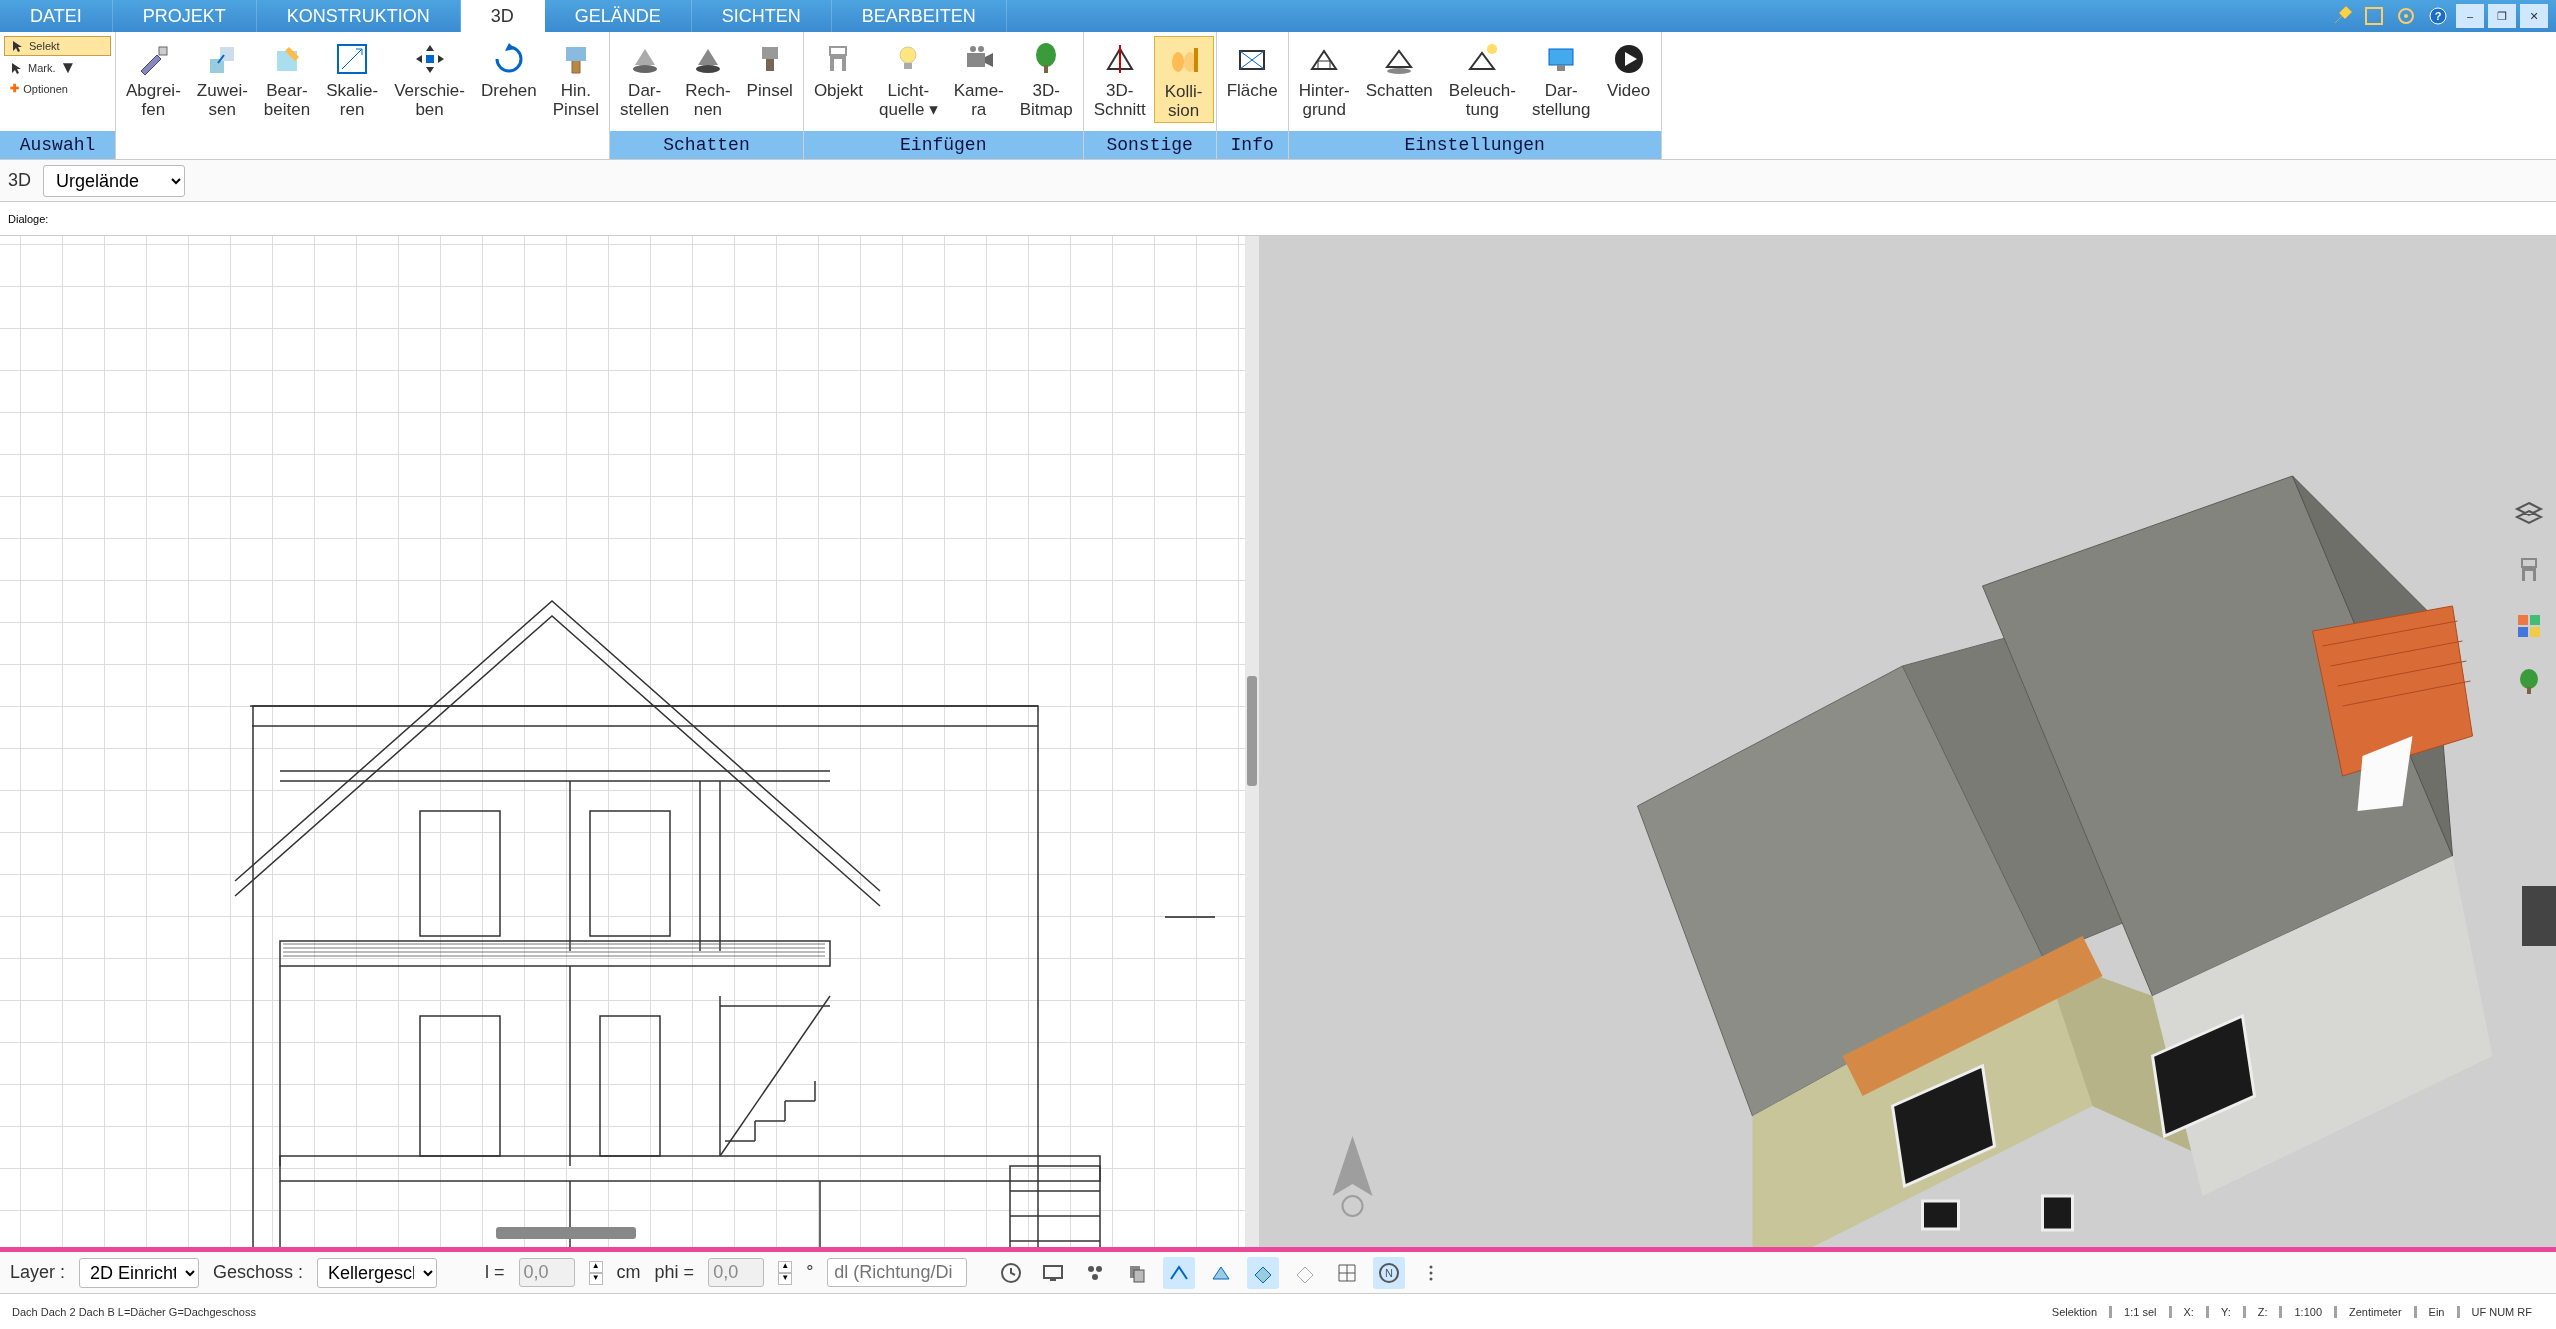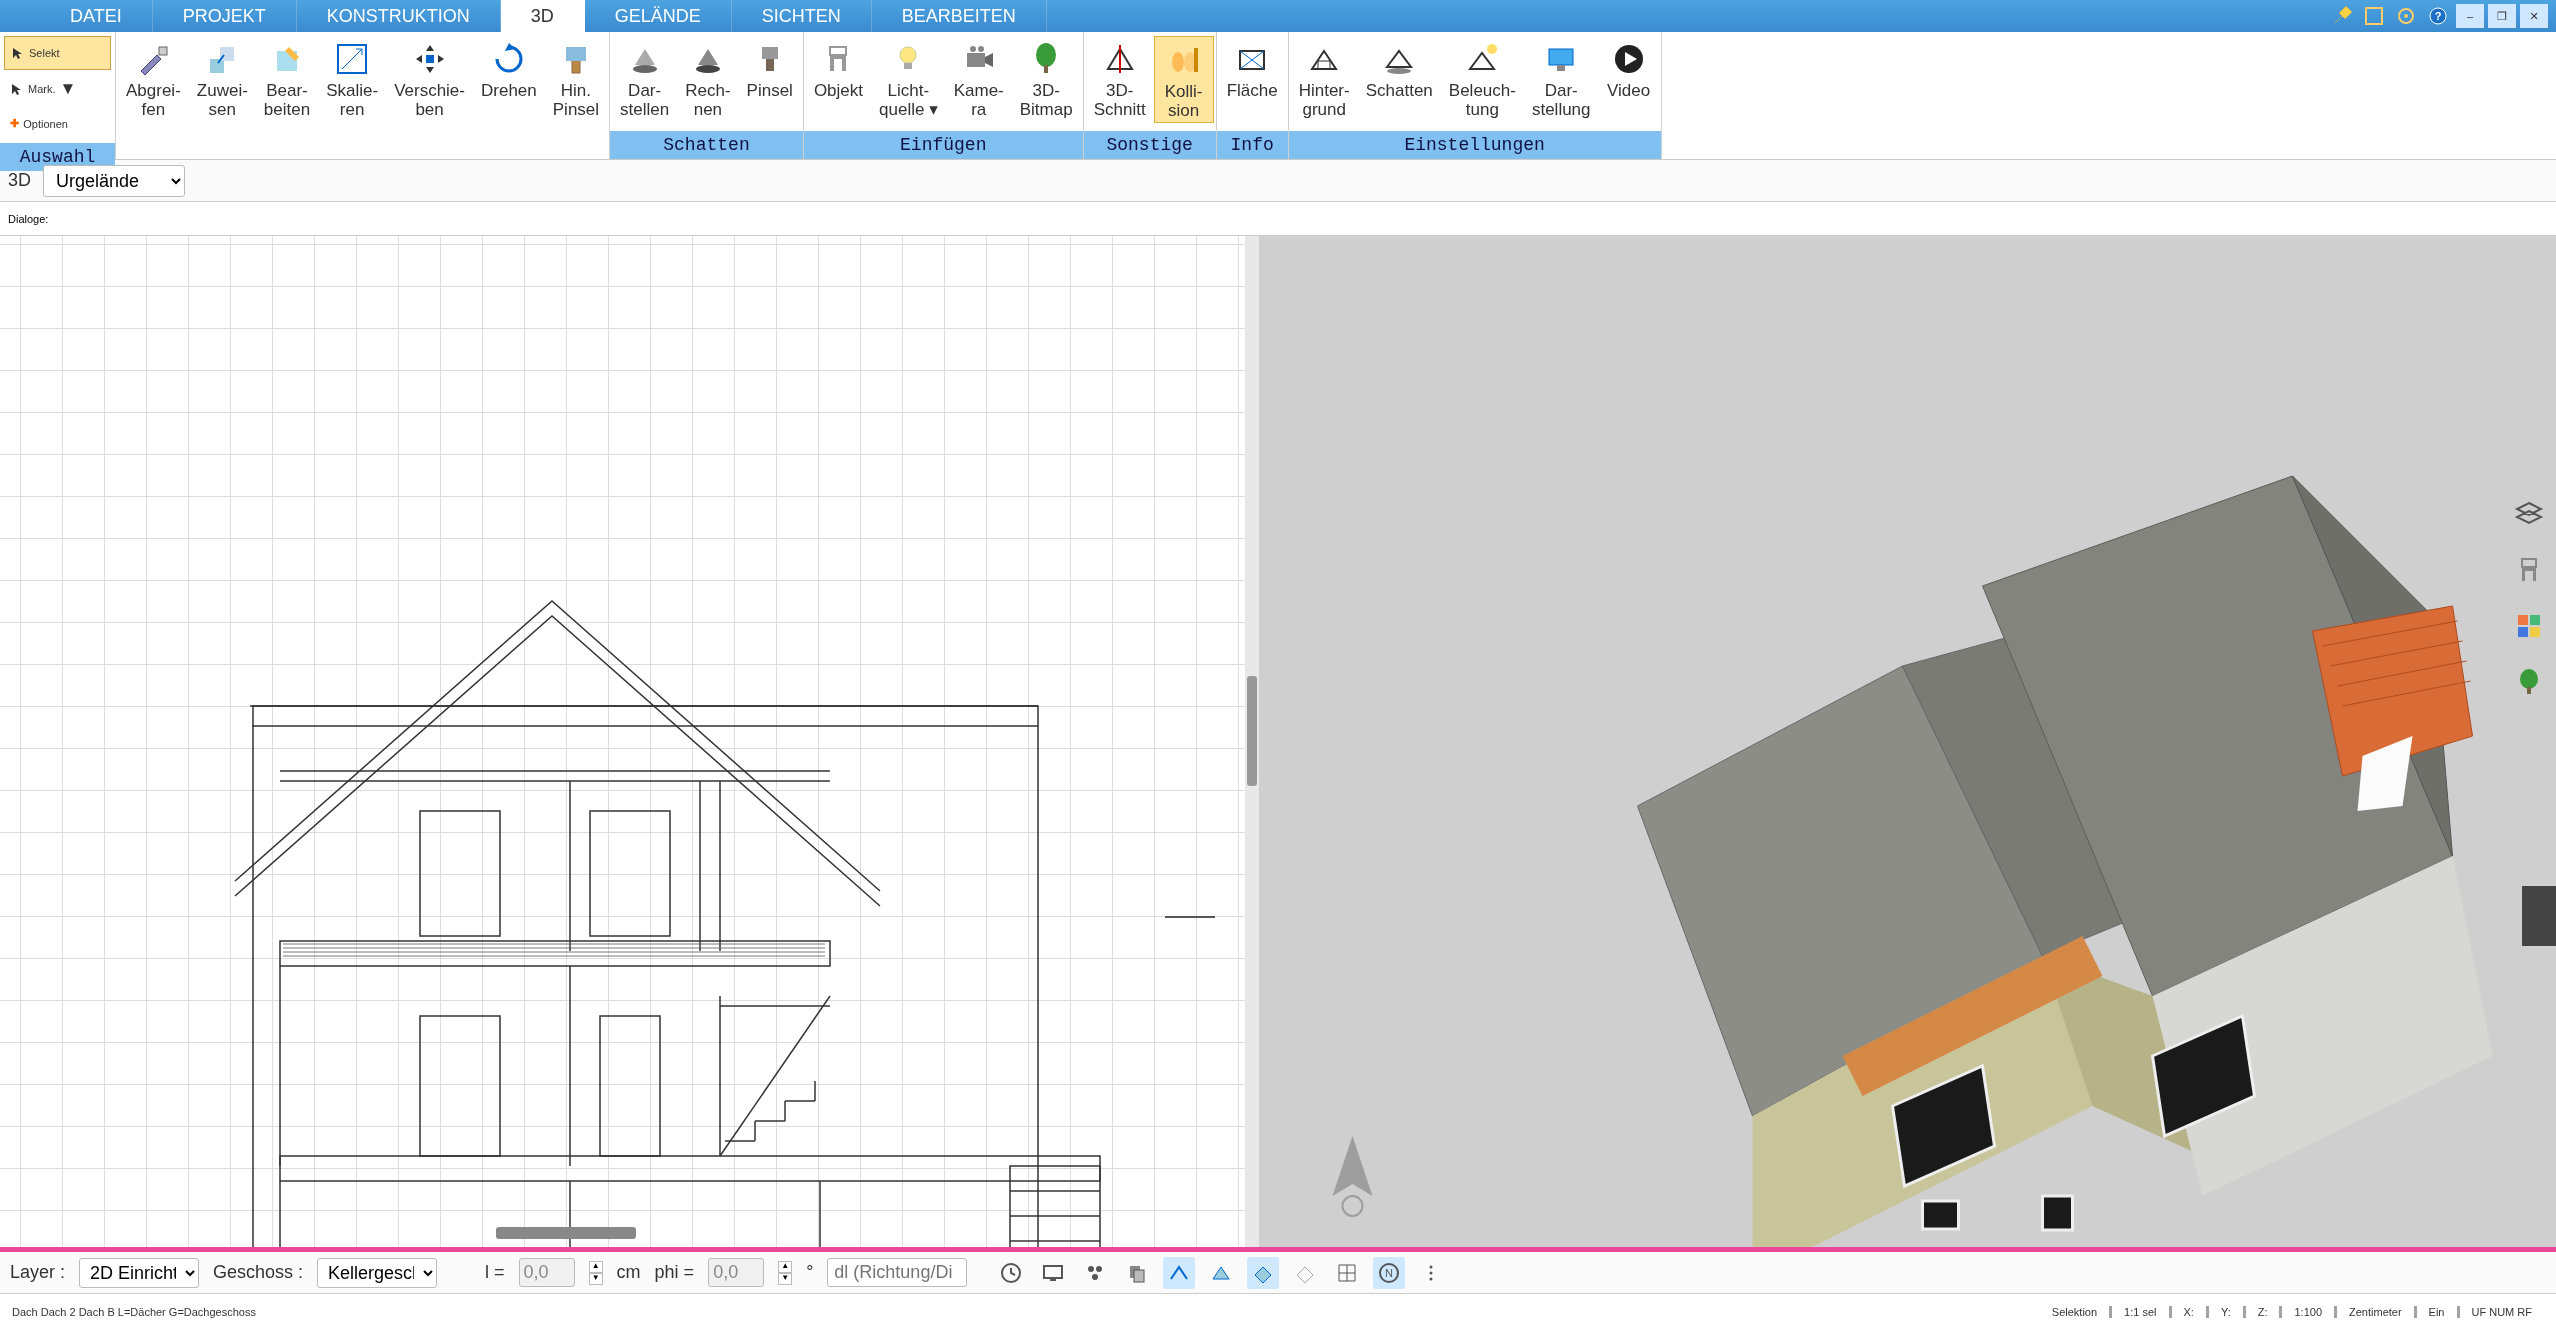--- a/index.html
+++ b/index.html
@@ -1,35 +1,35 @@
 <!DOCTYPE html>
 <html><head>
 <meta charset="utf-8">
 <style>
 * { margin: 0; padding: 0; box-sizing: border-box; font-family: "Segoe UI", Tahoma, sans-serif; font-size: 11px; }
 body { background: #fff; width: 2556px; height: 1329px; overflow: hidden; position: relative; }
 
 
-.menu-tabs { display: flex; height: 32px; background: linear-gradient(#4da3e0, #3a8bd0); padding-left: 40px; }
+.menu-tabs { display: flex; height: 32px; background: linear-gradient(#4da3e0, #3a8bd0); }
 .menu-tab { padding: 0 30px; color: #fff; display: flex; align-items: center; cursor: pointer; font-size: 18px; border-right: 1px solid rgba(255,255,255,0.2); }
 .menu-tab.active { background: #fff; color: #333; }
 .menu-right { margin-left: auto; display: flex; align-items: center; gap: 4px; padding-right: 8px; }
 .menu-right-icon { width: 28px; height: 24px; display: flex; align-items: center; justify-content: center; color: #fff; cursor: pointer; }
 
 
 .ribbon { display: flex; height: 128px; background: #fff; border-bottom: 1px solid #ccc; }
 .ribbon-group { display: flex; flex-direction: column; border-right: 1px solid #d0d0d0; }
 .ribbon-group-items { display: flex; flex: 1; align-items: flex-start; padding: 4px 2px 0 2px; }
 .ribbon-group-label { text-align: center; font-size: 18px; background: #7fc0f0; color: #114; padding: 4px 0; font-family: Liberation Mono, monospace; }
 .ribbon-item { display: flex; flex-direction: column; align-items: center; padding: 2px 8px; cursor: pointer; min-width: 60px; }
 .ribbon-icon { width: 42px; height: 42px; display: flex; align-items: center; justify-content: center; margin-bottom: 2px; }
 .ribbon-text { font-size: 17px; text-align: center; line-height: 1.1; color: #333; white-space: pre; }
 
 .selection-group { width: 116px; }
-.sel-btn { display: flex; align-items: center; gap: 4px; padding: 9px 6px; cursor: pointer; font-size: 17px; color: #333; }
+.sel-btn { display: flex; align-items: center; gap: 4px; padding: 2px 6px; cursor: pointer; font-size: 17px; color: #333; }
 .sel-plus { color: #f60; font-weight: bold; }
 
 
 .view-bar { height: 42px; display: flex; align-items: center; gap: 12px; padding: 0 8px; border-bottom: 1px solid #ccc; background: #fafafa; }
 .view-label { font-size: 18px; color: #333; }
 .view-select { font-size: 18px; padding: 4px 28px 4px 8px; border: 1px solid #bbb; border-radius: 3px; background: #fff; }
 
 
 .dialoge-bar { height: 34px; border-bottom: 1px solid #ccc; display: flex; align-items: center; padding: 0 8px; font-size: 18px; background: #fff; }
 

